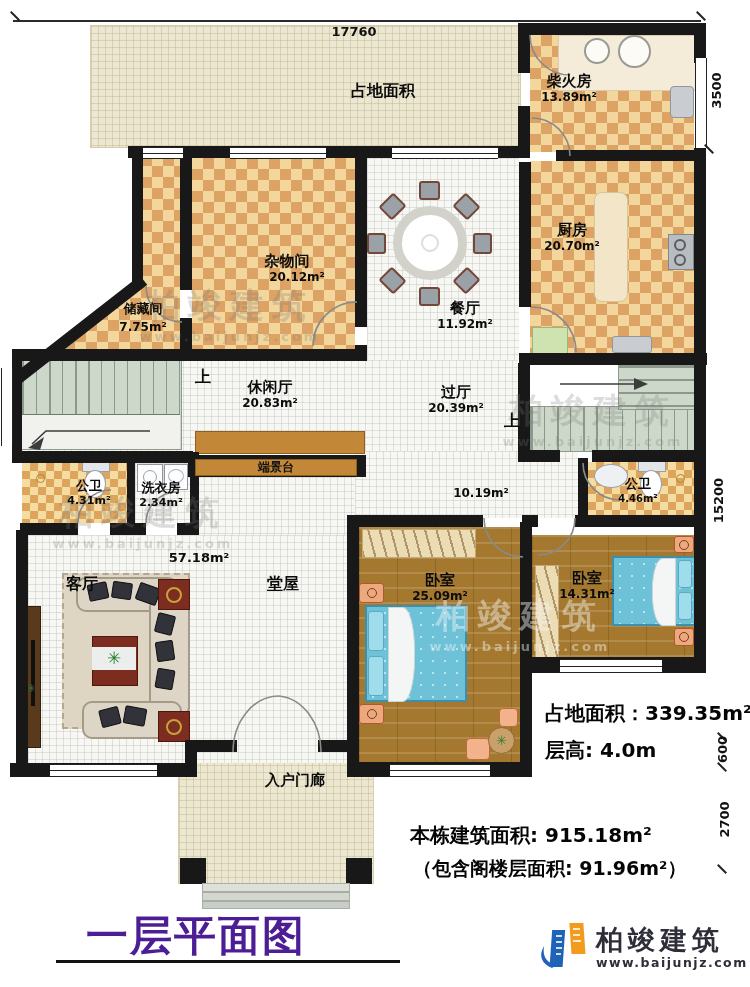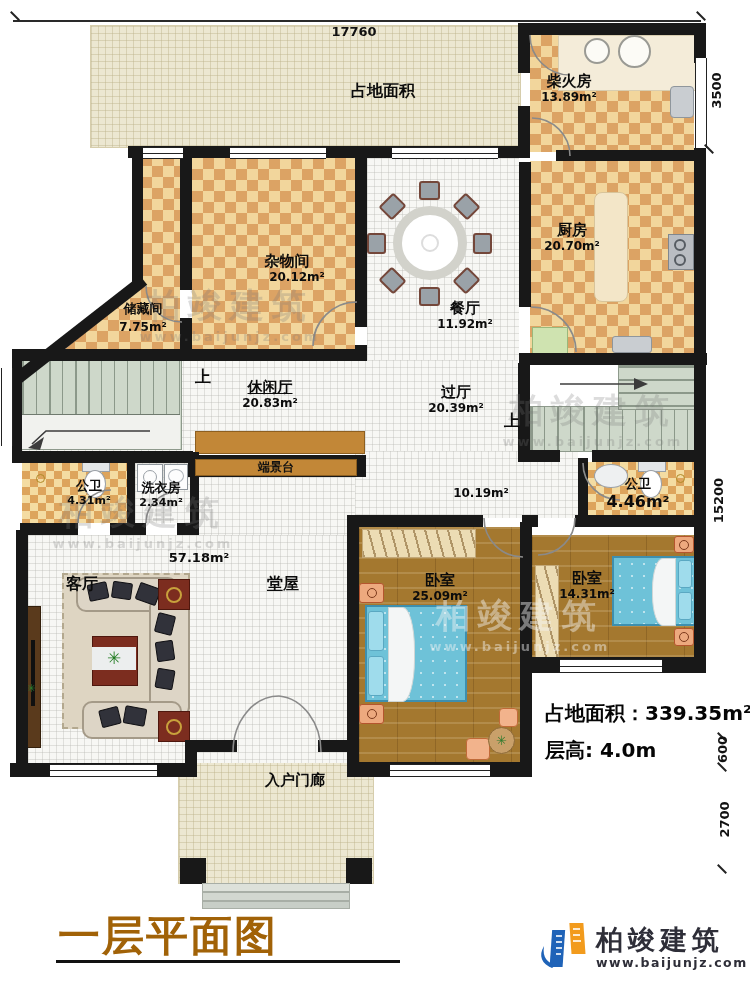--- a/index.html
+++ b/index.html
@@ -44,21 +44,21 @@
   .wm.light .wm-name,.wm.light .wm-url{color:rgba(245,245,245,.45);}
   .hanger{background-color:#ecdcb4;border:1px solid #c3a878;background-image:repeating-linear-gradient(75deg,rgba(125,90,40,.55) 0 2px,transparent 2px 11px);}
   .bed{background-color:#6ec2d8;border:2px solid #3e8fae;background-image:radial-gradient(rgba(255,255,255,.55) 1px,transparent 1.5px);background-size:12px 12px;box-sizing:border-box;}
   .pillow{position:absolute;background:#9fdcec;border:1.5px solid #5aa8c2;border-radius:3px;box-sizing:border-box;}
   .sheet{position:absolute;background:#f4f6f6;border:1px solid #cfd6d6;}
   .sofa{position:absolute;background:#ddd5c6;border:2px solid #a49a88;border-radius:10px;box-sizing:border-box;}
   .cushion{position:absolute;background:#31323a;border:1px solid #101014;border-radius:2px;}
   .redtbl{position:absolute;background:#7c2d1f;border:1px solid #4e170d;}
   .redtbl::after{content:"";position:absolute;left:50%;top:50%;width:12px;height:12px;transform:translate(-50%,-50%);border:2px solid #c8a23c;border-radius:50%;}
   
-  .title-cn{position:absolute;font-size:42px;font-weight:bold;color:#a16207;letter-spacing:2px;}
+  .title-cn{position:absolute;font-size:42px;font-weight:bold;color:#4c1d95;letter-spacing:2px;margin-left:28px;}
   .title-scale{position:absolute;font-size:38px;font-weight:500;color:#0a0a0a;}
   .brand-name{position:absolute;font-size:27px;font-weight:bold;color:#2e2e38;letter-spacing:5px;}
   .brand-url{position:absolute;font-size:12.5px;font-weight:bold;color:#2e2e38;letter-spacing:1.5px;}
 </style>
 </head>
 <body>
 
 <div id="plan">
 
   <div class="abs cream" style="left:90px;top:25px;width:429px;height:121px;"></div>
@@ -261,33 +261,33 @@
   <div class="lbl rname" style="left:569px;top:73px;">柴火房</div>
   <div class="lbl rarea" style="left:569px;top:91px;">13.89m²</div>
   <div class="lbl rname" style="left:572px;top:222px;">厨房</div>
   <div class="lbl rarea" style="left:572px;top:240px;">20.70m²</div>
   <div class="lbl rname" style="left:287px;top:253px;">杂物间</div>
   <div class="lbl rarea" style="left:297px;top:271px;">20.12m²</div>
   <div class="lbl rname-sm" style="left:143px;top:302px;">储藏间</div>
   <div class="lbl rarea" style="left:143px;top:321px;">7.75m²</div>
   <div class="lbl rname" style="left:465px;top:300px;">餐厅</div>
   <div class="lbl rarea" style="left:465px;top:318px;">11.92m²</div>
-  <div class="lbl rname" style="left:270px;top:379px;text-decoration:underline;">休闲厅</div>
+  <div class="lbl rname" style="left:270px;top:379px;">休闲厅</div>
   <div class="lbl rarea" style="left:270px;top:397px;">20.83m²</div>
   <div class="lbl rname" style="left:456px;top:384px;">过厅</div>
   <div class="lbl rarea" style="left:456px;top:402px;">20.39m²</div>
   <div class="lbl up" style="left:203px;top:368px;">上</div>
   <div class="lbl up" style="left:512px;top:412px;">上</div>
   <div class="console-lbl" style="left:195px;top:459px;width:160px;height:15px;">端景台</div>
   <div class="lbl rname-sm" style="left:89px;top:479px;">公卫</div>
   <div class="lbl" style="left:89px;top:495px;font-size:11px;">4.31m²</div>
   <div class="lbl rname-sm" style="left:161px;top:481px;">洗衣房</div>
   <div class="lbl" style="left:161px;top:497px;font-size:11px;">2.34m²</div>
   <div class="lbl rname-sm" style="left:638px;top:477px;">公卫</div>
-  <div class="lbl" style="left:638px;top:493px;font-size:16px;">4.46m²</div>
+  <div class="lbl" style="left:638px;top:493px;font-size:10px;">4.46m²</div>
   <div class="lbl rarea" style="left:481px;top:487px;">10.19m²</div>
   <div class="lbl" style="left:199px;top:551px;font-size:13px;">57.18m²</div>
   <div class="lbl rname-lg" style="left:82px;top:575px;">客厅</div>
   <div class="lbl rname-lg" style="left:283px;top:575px;">堂屋</div>
   <div class="lbl rname" style="left:440px;top:572px;">卧室</div>
   <div class="lbl rarea" style="left:440px;top:590px;">25.09m²</div>
   <div class="lbl rname" style="left:587px;top:570px;">卧室</div>
   <div class="lbl rarea" style="left:587px;top:588px;">14.31m²</div>
   <div class="lbl rname" style="left:295px;top:772px;">入户门廊</div>
 
@@ -299,20 +299,22 @@
   <div class="dim dim-v" style="left:694px;top:83px;width:44px;text-align:center;">3500</div>
   <div class="dim dim-v" style="left:690px;top:493px;width:56px;text-align:center;">15200</div>
   <div class="tick" style="left:716px;top:736px;"></div>
   <div class="dim dim-v" style="left:702px;top:742px;width:40px;text-align:center;">600</div>
   <div class="tick" style="left:716px;top:766px;"></div>
   <div class="dim dim-v" style="left:702px;top:812px;width:44px;text-align:center;">2700</div>
   <div class="tick" style="left:716px;top:868px;"></div>
 
   <div class="info" style="left:545px;top:700px;">占地面积：339.35m²</div>
   <div class="info" style="left:545px;top:737px;">层高: 4.0m</div>
+  <div class="info" style="left:410px;top:822px;">本栋建筑面积: 915.18m²</div>
+  <div class="info" style="left:413px;top:856px;font-size:19px;">（包含阁楼层面积: 91.96m²）</div>
 
   <div class="title-cn" style="left:58px;top:908px;">一层平面图</div>
   <div class="abs" style="left:56px;top:960px;width:344px;height:3px;background:#111;"></div>
 
   <svg class="abs" style="left:536px;top:918px;" width="54" height="56" viewBox="0 0 54 56">
     <path d="M16,50 C6,46 2,38 8,28 C6,40 12,45 20,47 Z" fill="#1f63b8"></path>
     <rect x="17" y="12" width="13" height="37" fill="#1f63b8" transform="skewX(-4)"></rect>
     <rect x="33" y="5" width="14" height="31" fill="#f29b1d" transform="skewX(4)"></rect>
     <g stroke="#fff" stroke-width="1.6">
       <line x1="20" y1="18" x2="26" y2="18"></line>

